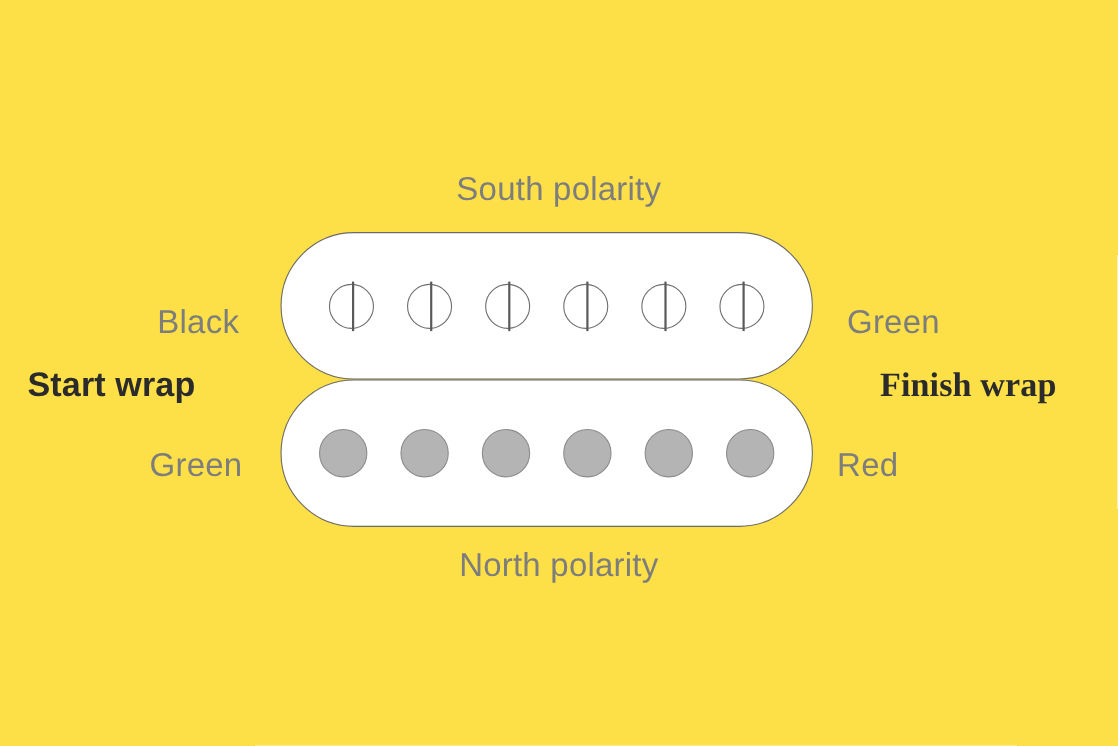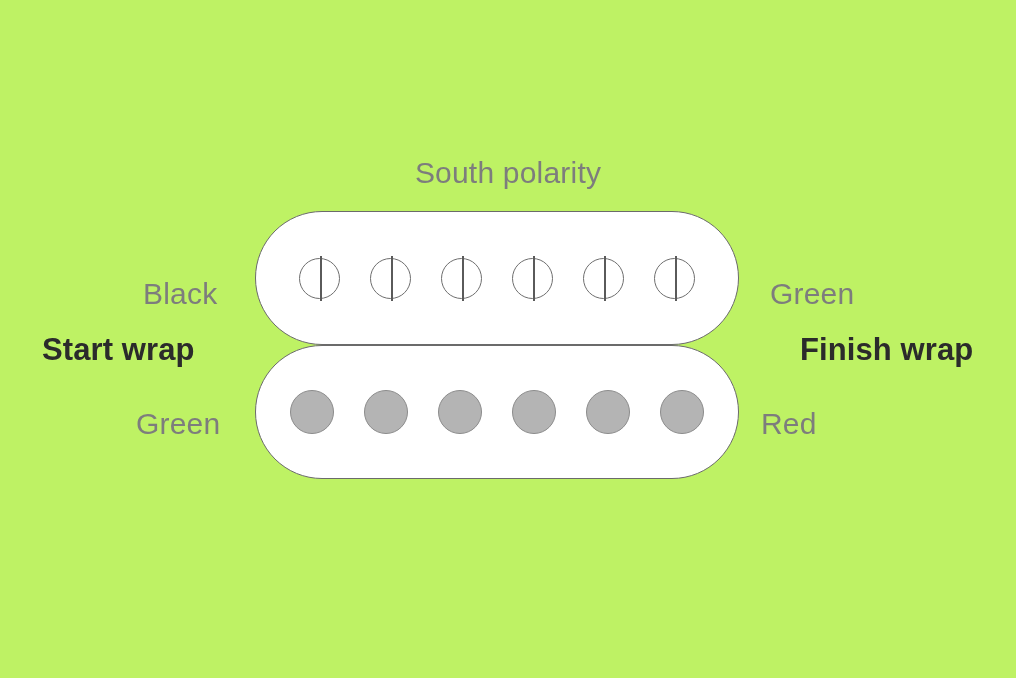--- a/index.html
+++ b/index.html
@@ -9,21 +9,21 @@
     background: #ffffff;
   }
   body {
     font-family: "Liberation Sans", "DejaVu Sans", sans-serif;
     -webkit-font-smoothing: antialiased;
   }
   #stage {
     position: relative;
     width: 1016px;
     height: 678px;
-    background: #bef264;
+    background: #fde047;
     overflow: hidden;
   }
 
   
   .lbl {
     position: absolute;
     white-space: nowrap;
     line-height: 1;
   }
   .lbl-polarity {
@@ -47,22 +47,22 @@
   #label-white  { left: 136px; top: 399px; }
   #label-green  { left: 770px; top: 269px; }
   #label-red    { left: 761px; top: 399px; }
 
   .lbl-wrap {
     font-size: 31px;
     font-weight: bold;
     color: #2b2b2b;
     letter-spacing: 0.1px;
   }
-  #label-start-wrap  { left: 42px;  top: 334px; }
-  #label-finish-wrap { left: 800px; top: 334px; }
+  #label-start-wrap  { left: 25px;  top: 334px; }
+  #label-finish-wrap { left: 800px; top: 334px; font-family: Liberation Serif, serif; }
 
   
   .coil {
     position: absolute;
     left: 255px;
     width: 484px;
     height: 134px;
     box-sizing: border-box;
     border: 1.6px solid #6b6b6b;
     border-radius: 67px;
@@ -150,14 +150,15 @@
   <div class="lbl lbl-wire" id="label-green">Green</div>
 
   <div class="lbl lbl-wire" id="label-white">Green</div>
 
   <div class="lbl lbl-wire" id="label-red">Red</div>
 
   <div class="lbl lbl-wrap" id="label-start-wrap">Start wrap</div>
 
   <div class="lbl lbl-wrap" id="label-finish-wrap">Finish wrap</div>
 
+  <div class="lbl lbl-polarity" id="label-north-polarity">North polarity</div>
 
 </div>
 
 </body></html>

